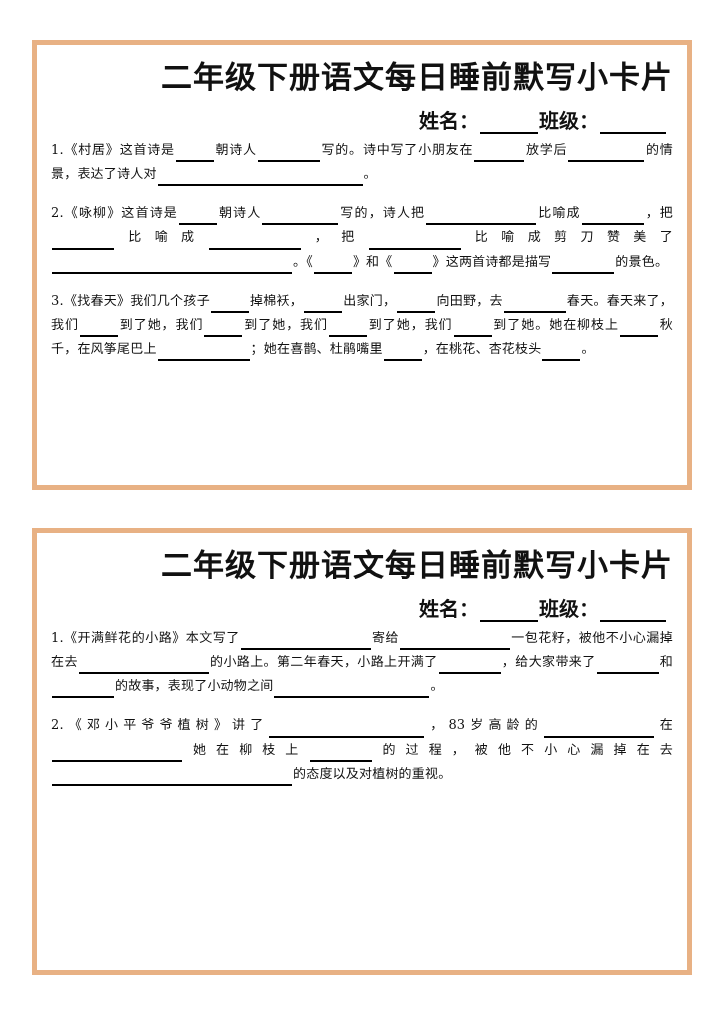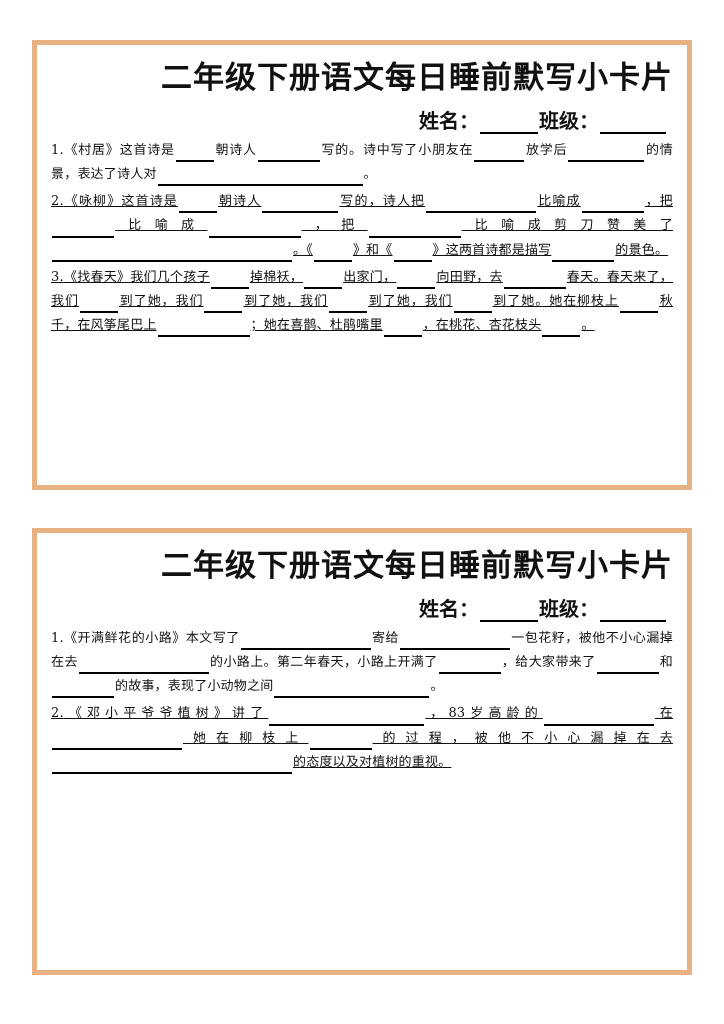--- a/index.html
+++ b/index.html
@@ -75,21 +75,21 @@
     font-size: 13px;
     line-height: 1.86;
     color: #111111;
     text-align: justify;
     letter-spacing: 0.2px;
   }
   .q {
     margin: 0 0 2px 0;
     text-indent: 0;
   }
-  .q + .q { margin-top: 3px; text-decoration: underline; }
+  .q + .q { margin-top: 15px; }
   .b-xs  { width: 38px; }
   .b-s   { width: 50px; }
   .b-m   { width: 62px; }
   .b-ml  { width: 76px; }
   .b-l   { width: 92px; }
   .b-xl  { width: 110px; }
   .b-xxl { width: 130px; }
   .b-w1  { width: 155px; }
   .b-w3  { width: 205px; }
   .b-w4  { width: 240px; }

